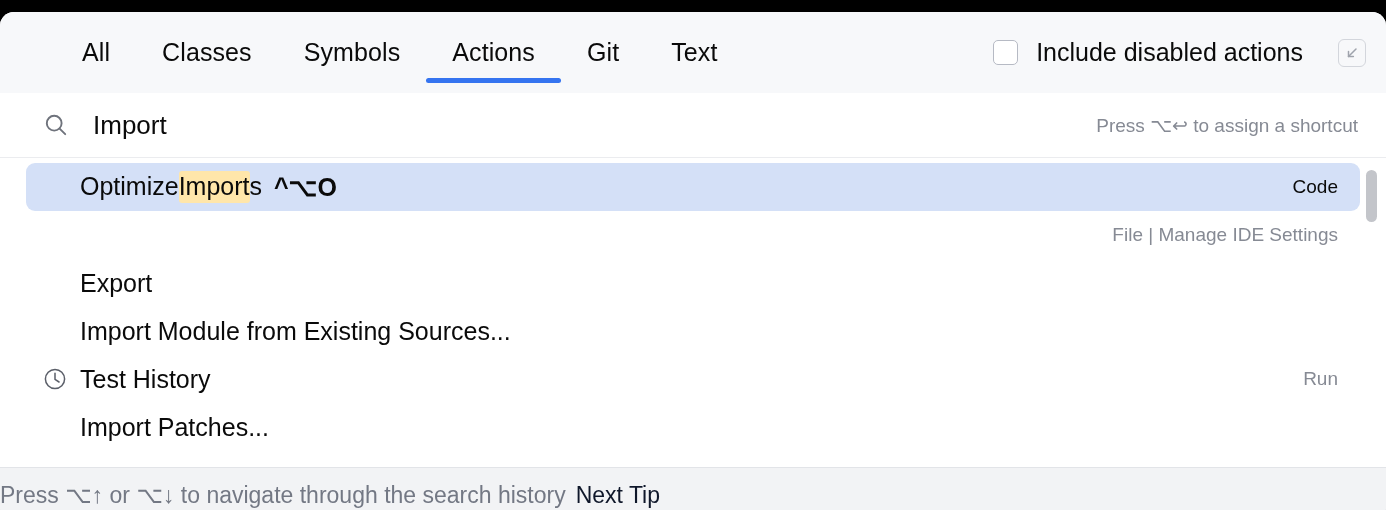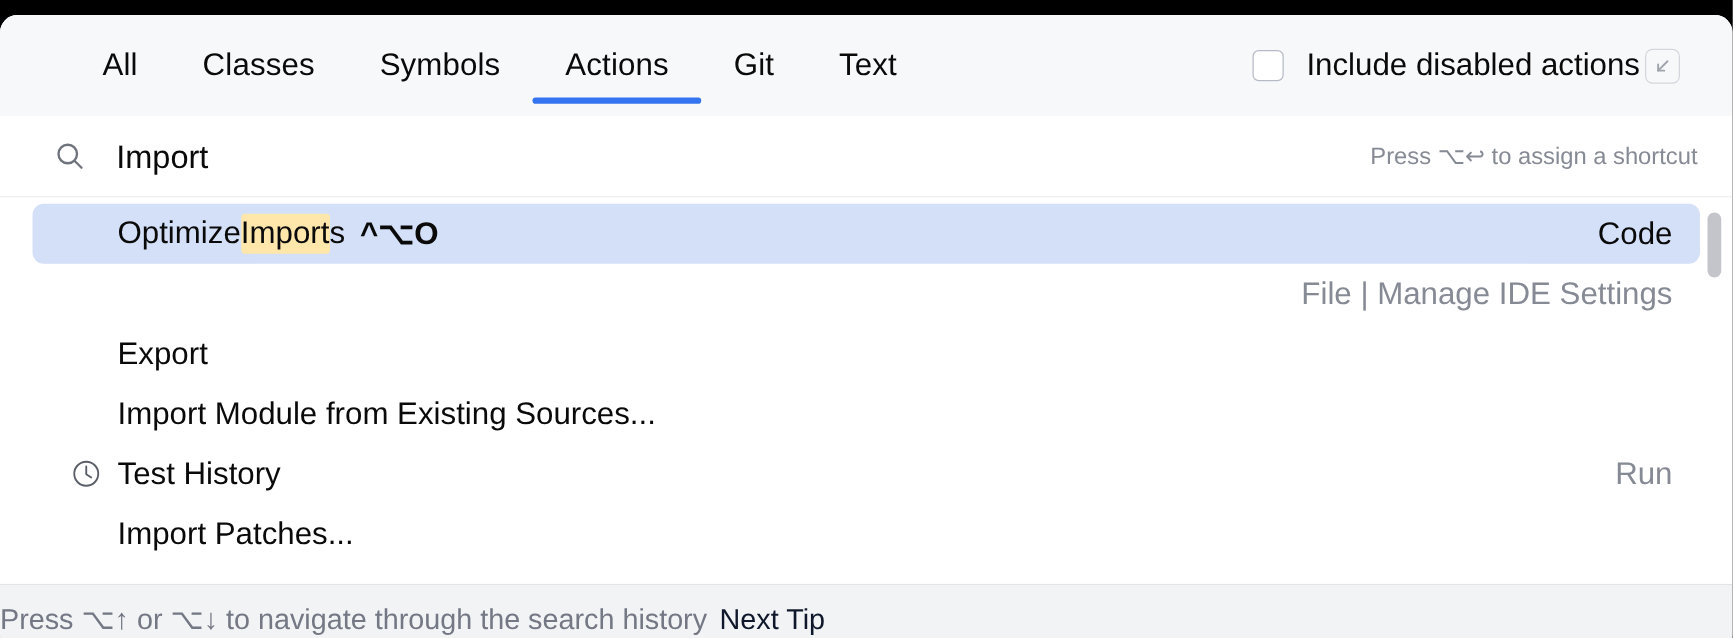--- a/index.html
+++ b/index.html
@@ -66,22 +66,22 @@
     bottom: 10px;
     height: 5px;
     border-radius: 3px;
     background: #3574F0;
   }
 
   #tabbar-right {
     margin-left: auto;
     display: flex;
     align-items: center;
-    padding-right: 42px;
-    gap: 4px;
+    padding-right: 20px;
+    gap: 35px;
   }
   #include-disabled {
     display: flex;
     align-items: center;
     gap: 18px;
     cursor: default;
   }
   .checkbox {
     width: 25px;
     height: 25px;
@@ -158,21 +158,21 @@
     left: 0; top: 0; right: 0; bottom: 0;
     padding-top: 5px;
     box-sizing: border-box;
   }
   .row {
     position: relative;
     height: 48px;
     display: flex;
     align-items: center;
     margin: 0 26px 0 26px;
-    padding: 0 22px 0 14px;
+    padding: 0 22px 0 0;
     border-radius: 9px;
     box-sizing: border-box;
     cursor: default;
   }
   .row.selected {
     background: #D4E0F7;
   }
   .row-icon {
     width: 28px;
     min-width: 28px;
@@ -198,21 +198,21 @@
   }
   .row-shortcut {
     font-size: 25px;
     color: #0A0A0A;
     font-weight: bold;
     margin-left: 12px;
     white-space: nowrap;
   }
   .row-spacer { flex: 1 1 auto; }
   .row-group {
-    font-size: 25px;
+    font-size: 19px;
     color: #868A94;
     white-space: nowrap;
   }
   .row.selected .row-group {
     color: #0A0A0A;
   }
 
   #scrollbar-track {
     position: absolute;
     right: 7px;

